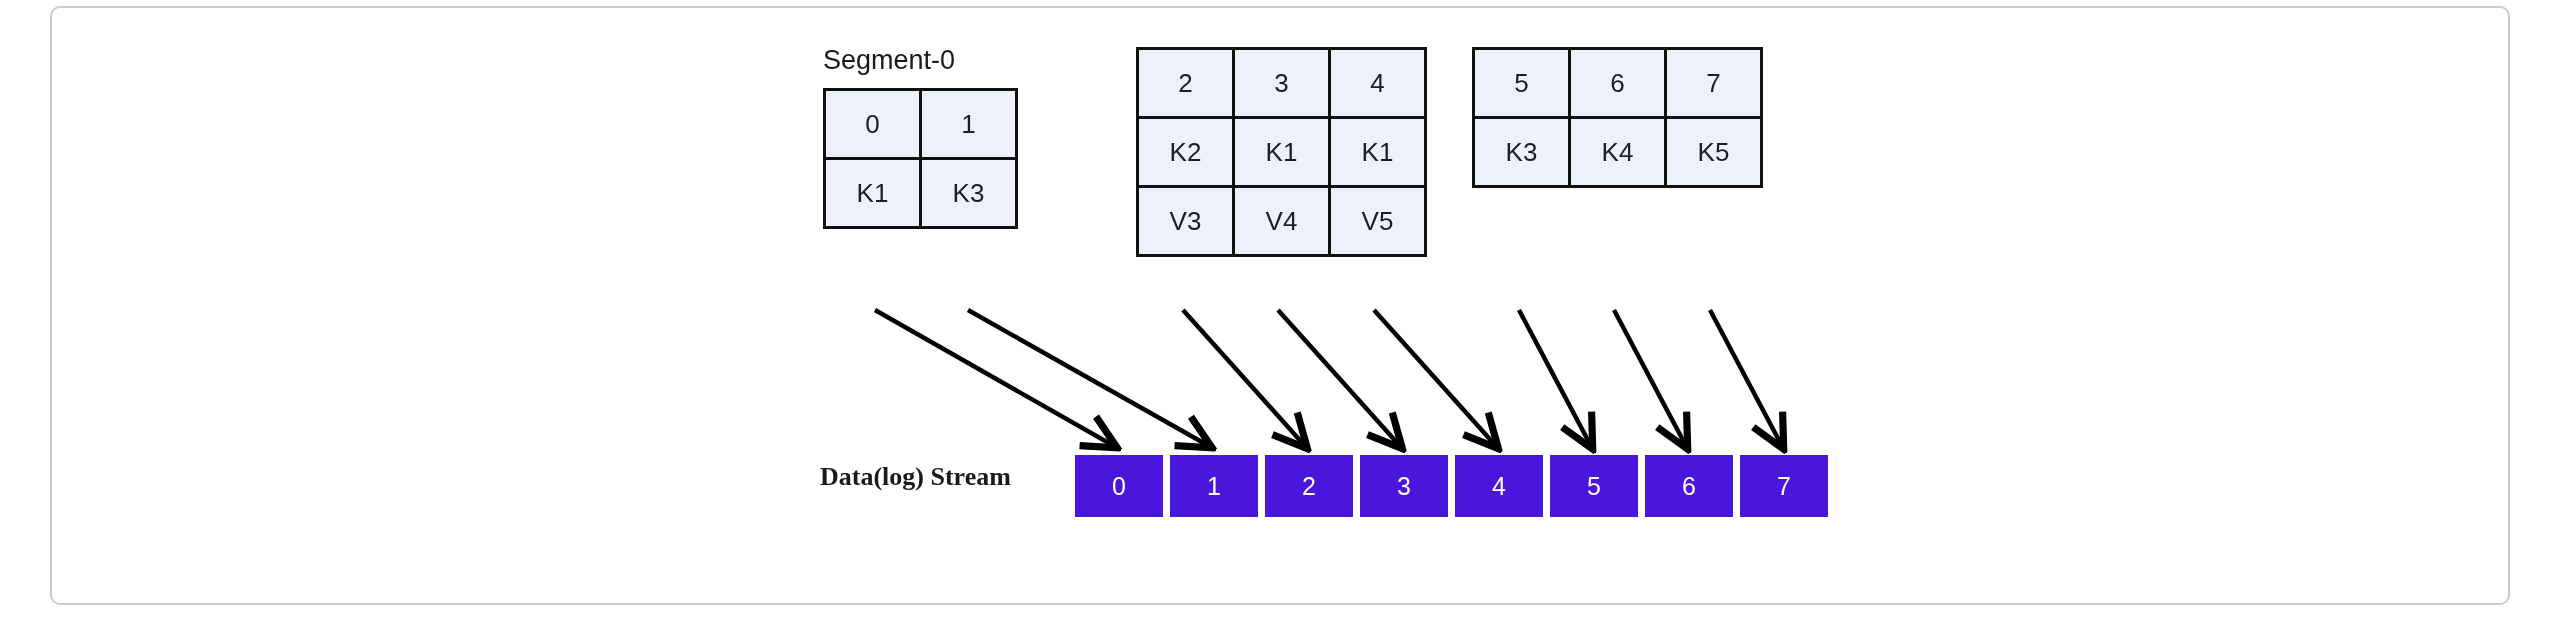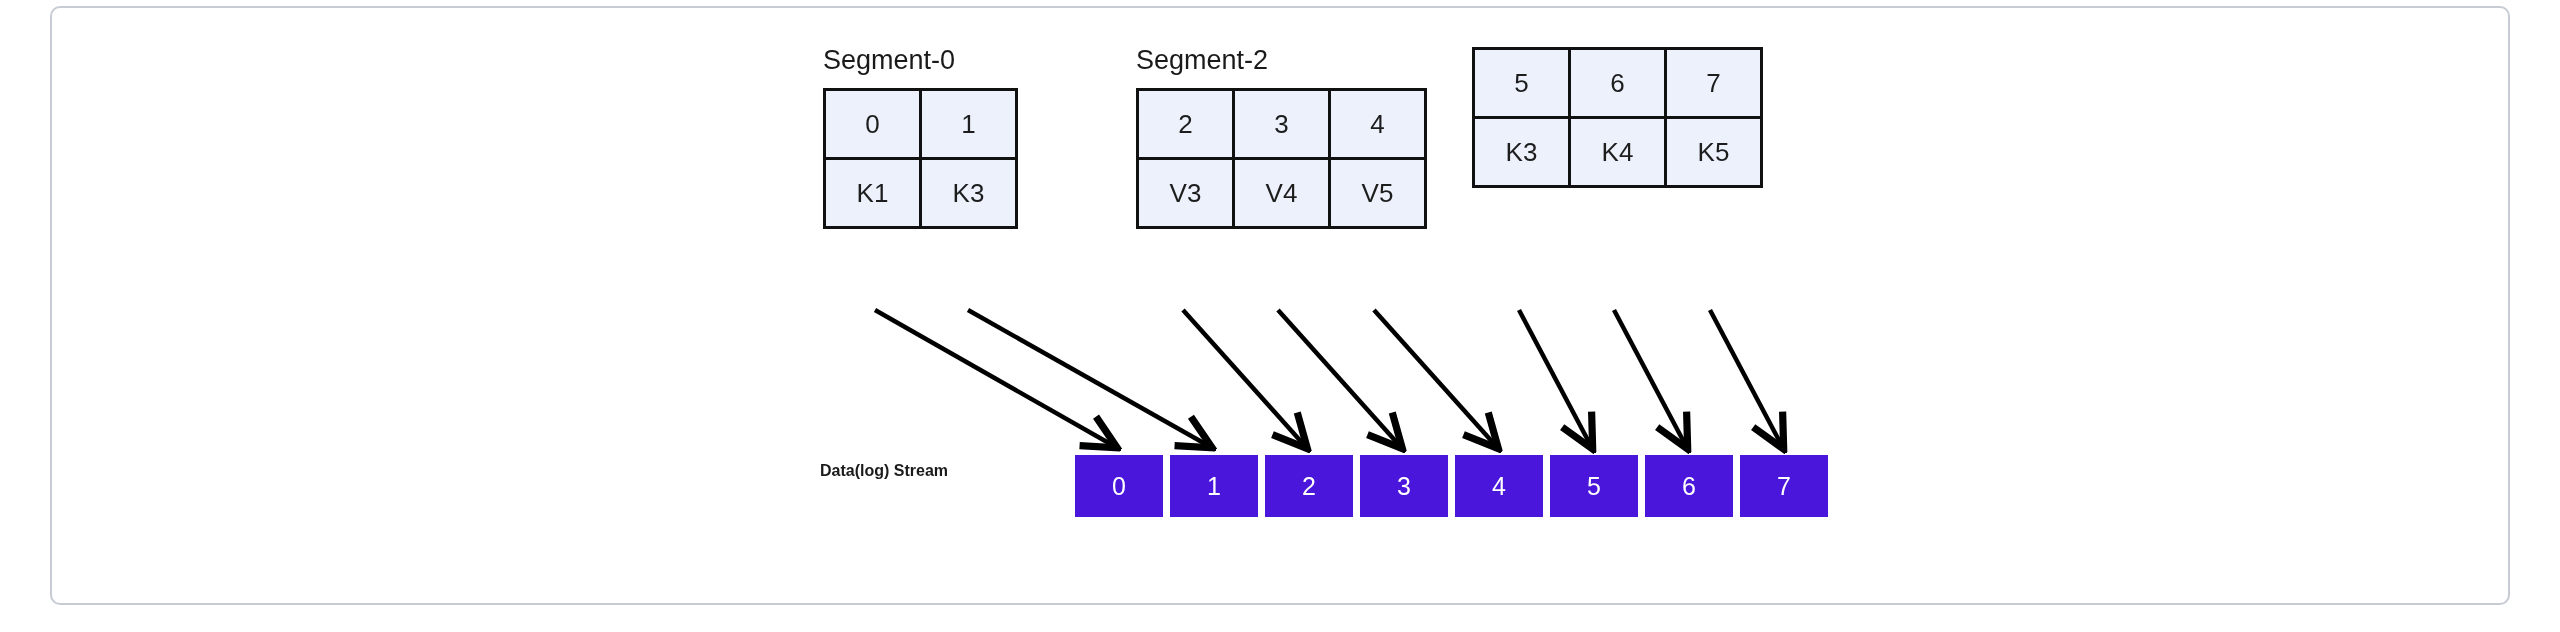--- a/index.html
+++ b/index.html
@@ -57,25 +57,25 @@
     color: #1d1d1d;
     font-family: "Liberation Sans", sans-serif;
     padding: 0;
   }
 
   
   #stream-label {
     position: absolute;
     left: 820px;
     top: 462px;
-    font-size: 16px;
+    font-size: 26px;
     font-weight: bold;
     color: #1a1a1a;
     white-space: nowrap;
-    font-family: Liberation Sans, sans-serif;
+    font-family: Liberation Serif, serif;
   }
   #stream-row {
     position: absolute;
     left: 1075px;
     top: 455px;
     display: flex;
     gap: 7px;
   }
   .stream-cell {
     width: 88px;
@@ -141,27 +141,31 @@
         </tr>
         <tr>
           <td>K1</td>
           <td>K3</td>
         </tr>
       </tbody>
     </table>
   </div>
 
   <div class="segment" style="left:1136px; top:47px;">
-    <div class="segment-label">Segment-2</div>
     <table class="seg-table">
       <tbody>
         <tr>
           <td>2</td>
           <td>3</td>
           <td>4</td>
+        </tr>
+        <tr>
+          <td>K2</td>
+          <td>K1</td>
+          <td>K1</td>
         </tr>
         <tr>
           <td>V3</td>
           <td>V4</td>
           <td>V5</td>
         </tr>
       </tbody>
     </table>
   </div>
 

